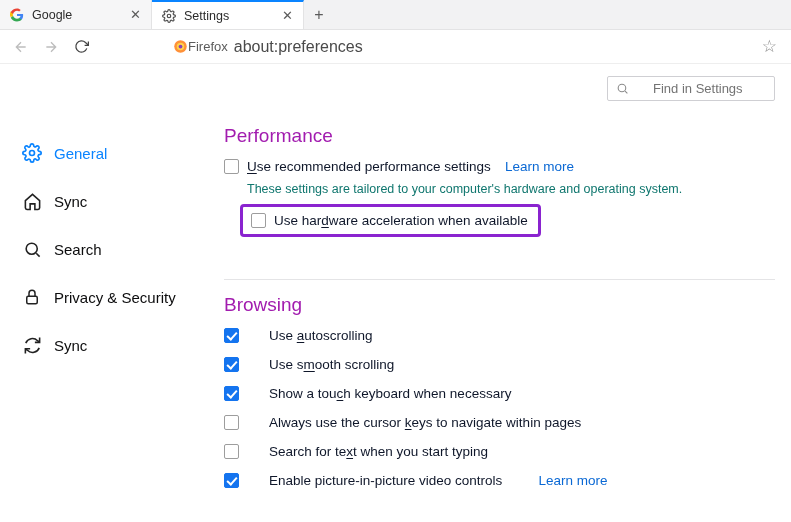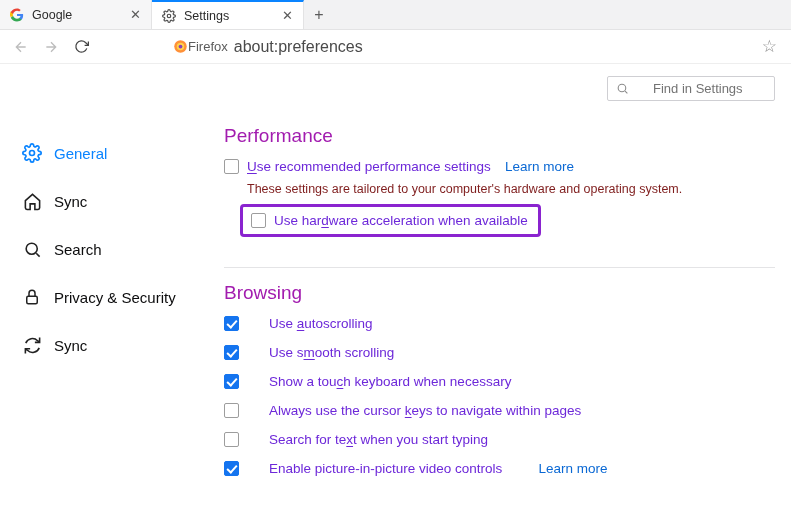--- a/index.html
+++ b/index.html
@@ -133,29 +133,29 @@
   }
   .checkbox.checked::after {
     content:"";
     position:absolute;
     left:4px; top:1px;
     width:4px; height:8px;
     border:solid #fff;
     border-width:0 2px 2px 0;
     transform:rotate(42deg);
   }
-  .opt-label { font-size:13.5px; color:#6d28d9; }
+  .opt-label { font-size:13.5px; color:#0f172a; }
   .underline { text-decoration: underline; text-decoration-thickness:1px; text-underline-offset:2px; }
   .link { color:#0a68d4; font-size:13.5px; margin-left:6px; cursor:pointer; }
-  .desc { color:#7f1d1d; font-size:12.5px; margin:2px 0 6px 23px; }
+  .desc { color:#0f766e; font-size:12.5px; margin:2px 0 6px 23px; }
   .highlight-box {
     border:3px solid #8a23cf;
     border-radius:4px;
     padding:6px 10px 6px 8px;
-    margin:2px 0 12px 16px;
+    margin:2px 0 24px 16px;
     display:inline-flex;
     align-items:center;
     gap:8px;
   }
   .divider { border:none; border-top:1px solid #e4e4e6; margin:18px 0 14px 0; }
   .row.spaced { margin-bottom:14px;gap:30px; }
   svg { display:block; }
 </style>
 </head>
 <body>

